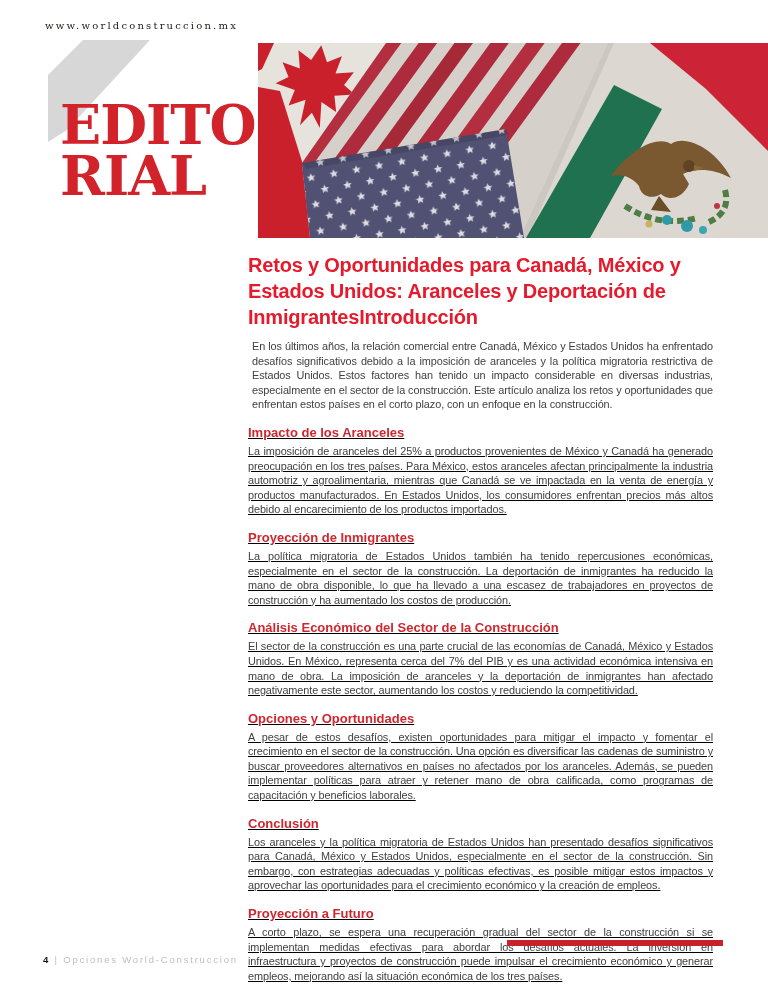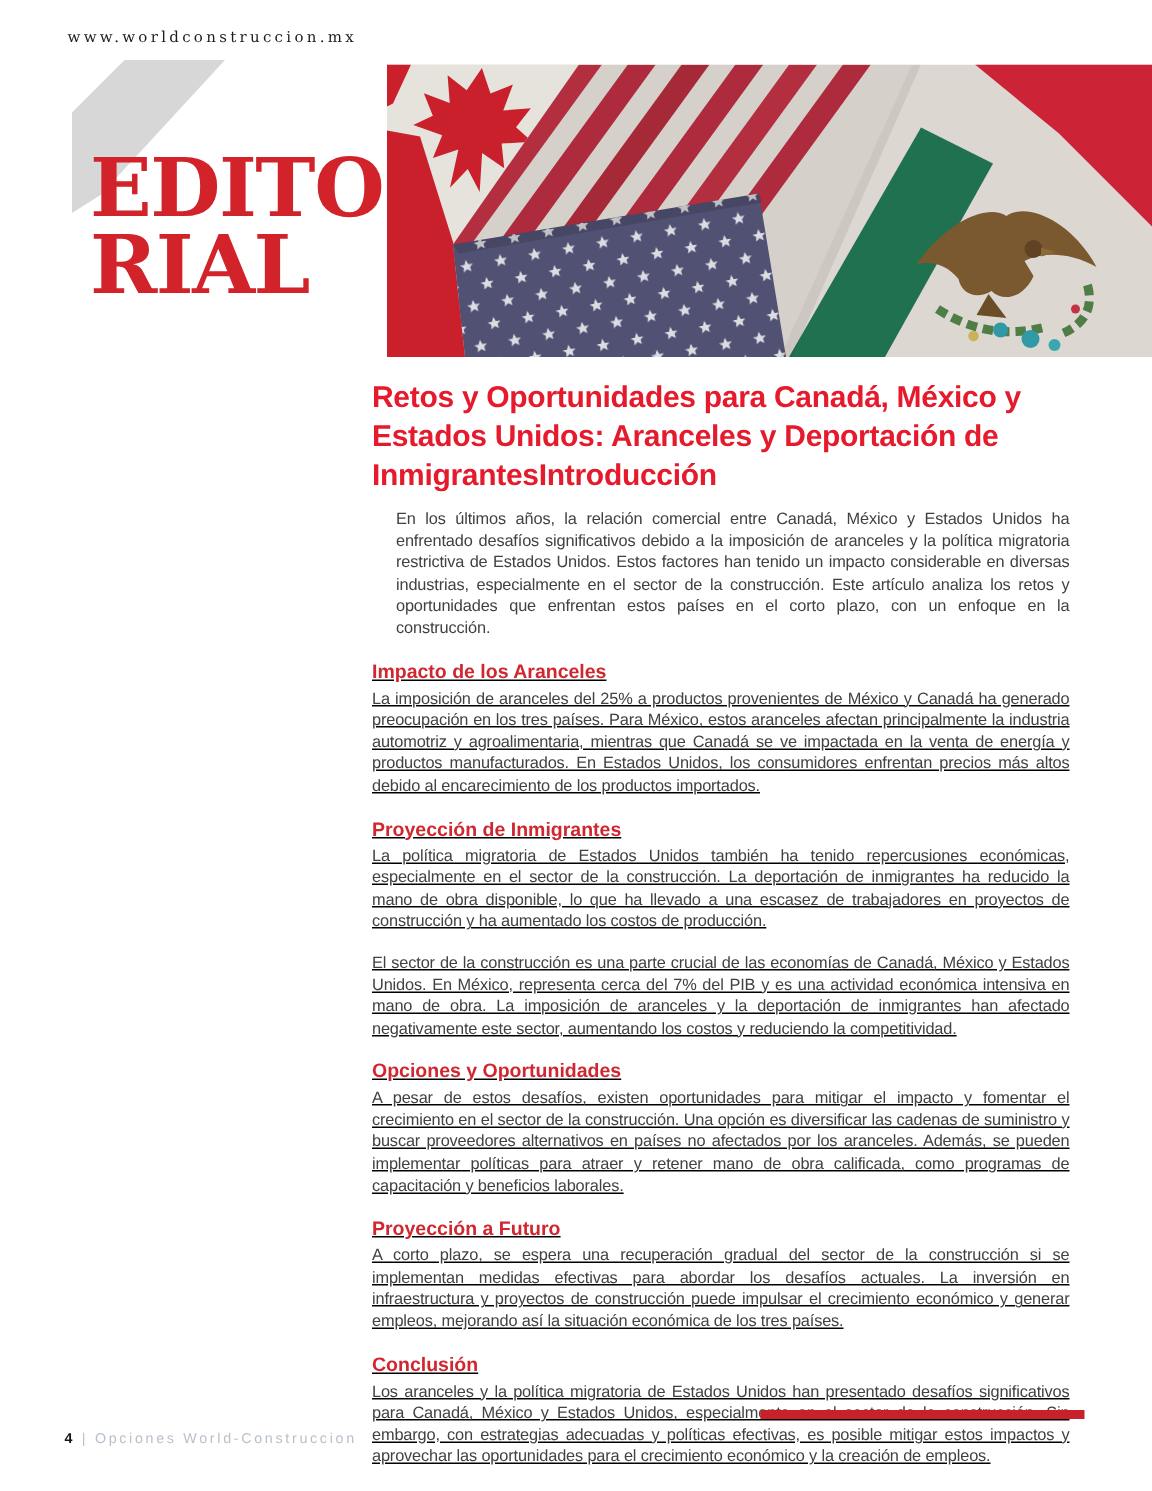--- a/index.html
+++ b/index.html
@@ -19,21 +19,21 @@
     font-family:"DejaVu Serif",serif;font-weight:bold;
     font-size:54px;line-height:51px;letter-spacing:-1px;color:#d2232a;
   }
   
   .flags{position:absolute;left:258px;top:43px;width:510px;height:195px;}
   
   .article{position:absolute;left:248px;top:252px;width:465px;}
   .headline{
     margin:0;color:#e51a2c;font-weight:bold;font-size:20px;line-height:26px;letter-spacing:-0.2px;
   }
-  .intro{margin:9px 0 0 16px;}
+  .intro{margin:9px 0 0 4px;}
   .body-text{
     font-size:10.9px;line-height:14.6px;color:#414143;text-align:justify;
     letter-spacing:-0.1px;hyphens:auto;
   }
   .section{margin-top:13px;text-decoration:underline;}
   .section h2{
     margin:0 0 3px 0;color:#d0262f;font-size:13px;line-height:16px;font-weight:bold;
   }
   .section p{margin:0;}
   
@@ -138,36 +138,37 @@
       <h2>Impacto de los Aranceles</h2>
       <p class="body-text">La imposición de aranceles del 25% a productos provenientes de México y Canadá ha generado preocupación en los tres países. Para México, estos aranceles afectan principalmente la industria automotriz y agroalimentaria, mientras que Canadá se ve impactada en la venta de energía y productos manufacturados. En Estados Unidos, los consumidores enfrentan precios más altos debido al encarecimiento de los productos importados.</p>
     </div>
 
     <div class="section">
       <h2>Proyección de Inmigrantes</h2>
       <p class="body-text">La política migratoria de Estados Unidos también ha tenido repercusiones económicas, especialmente en el sector de la construcción. La deportación de inmigrantes ha reducido la mano de obra disponible, lo que ha llevado a una escasez de trabajadores en proyectos de construcción y ha aumentado los costos de producción.</p>
     </div>
 
     <div class="section">
+      <h2>Análisis Económico del Sector de la Construcción</h2>
       <p class="body-text">El sector de la construcción es una parte crucial de las economías de Canadá, México y Estados Unidos. En México, representa cerca del 7% del PIB y es una actividad económica intensiva en mano de obra. La imposición de aranceles y la deportación de inmigrantes han afectado negativamente este sector, aumentando los costos y reduciendo la competitividad.</p>
     </div>
 
     <div class="section">
       <h2>Opciones y Oportunidades</h2>
       <p class="body-text">A pesar de estos desafíos, existen oportunidades para mitigar el impacto y fomentar el crecimiento en el sector de la construcción. Una opción es diversificar las cadenas de suministro y buscar proveedores alternativos en países no afectados por los aranceles. Además, se pueden implementar políticas para atraer y retener mano de obra calificada, como programas de capacitación y beneficios laborales.</p>
     </div>
 
     <div class="section">
-      <h2>Proyección a Futuro</h2>
-      <p class="body-text">A corto plazo, se espera una recuperación gradual del sector de la construcción si se implementan medidas efectivas para abordar los desafíos actuales. La inversión en infraestructura y proyectos de construcción puede impulsar el crecimiento económico y generar empleos, mejorando así la situación económica de los tres países.</p>
+      <h2>Conclusión</h2>
+      <p class="body-text">Los aranceles y la política migratoria de Estados Unidos han presentado desafíos significativos para Canadá, México y Estados Unidos, especialmente en el sector de la construcción. Sin embargo, con estrategias adecuadas y políticas efectivas, es posible mitigar estos impactos y aprovechar las oportunidades para el crecimiento económico y la creación de empleos.</p>
     </div>
 
     <div class="section">
-      <h2>Conclusión</h2>
-      <p class="body-text">Los aranceles y la política migratoria de Estados Unidos han presentado desafíos significativos para Canadá, México y Estados Unidos, especialmente en el sector de la construcción. Sin embargo, con estrategias adecuadas y políticas efectivas, es posible mitigar estos impactos y aprovechar las oportunidades para el crecimiento económico y la creación de empleos.</p>
+      <h2>Proyección a Futuro</h2>
+      <p class="body-text">A corto plazo, se espera una recuperación gradual del sector de la construcción si se implementan medidas efectivas para abordar los desafíos actuales. La inversión en infraestructura y proyectos de construcción puede impulsar el crecimiento económico y generar empleos, mejorando así la situación económica de los tres países.</p>
     </div>
   </div>
 
   <div class="bottom-bar"></div>
   <div class="footer">
     <span class="num">4</span>
     <span class="mag">| Opciones World-Construccion</span>
   </div>
 
 </div>

